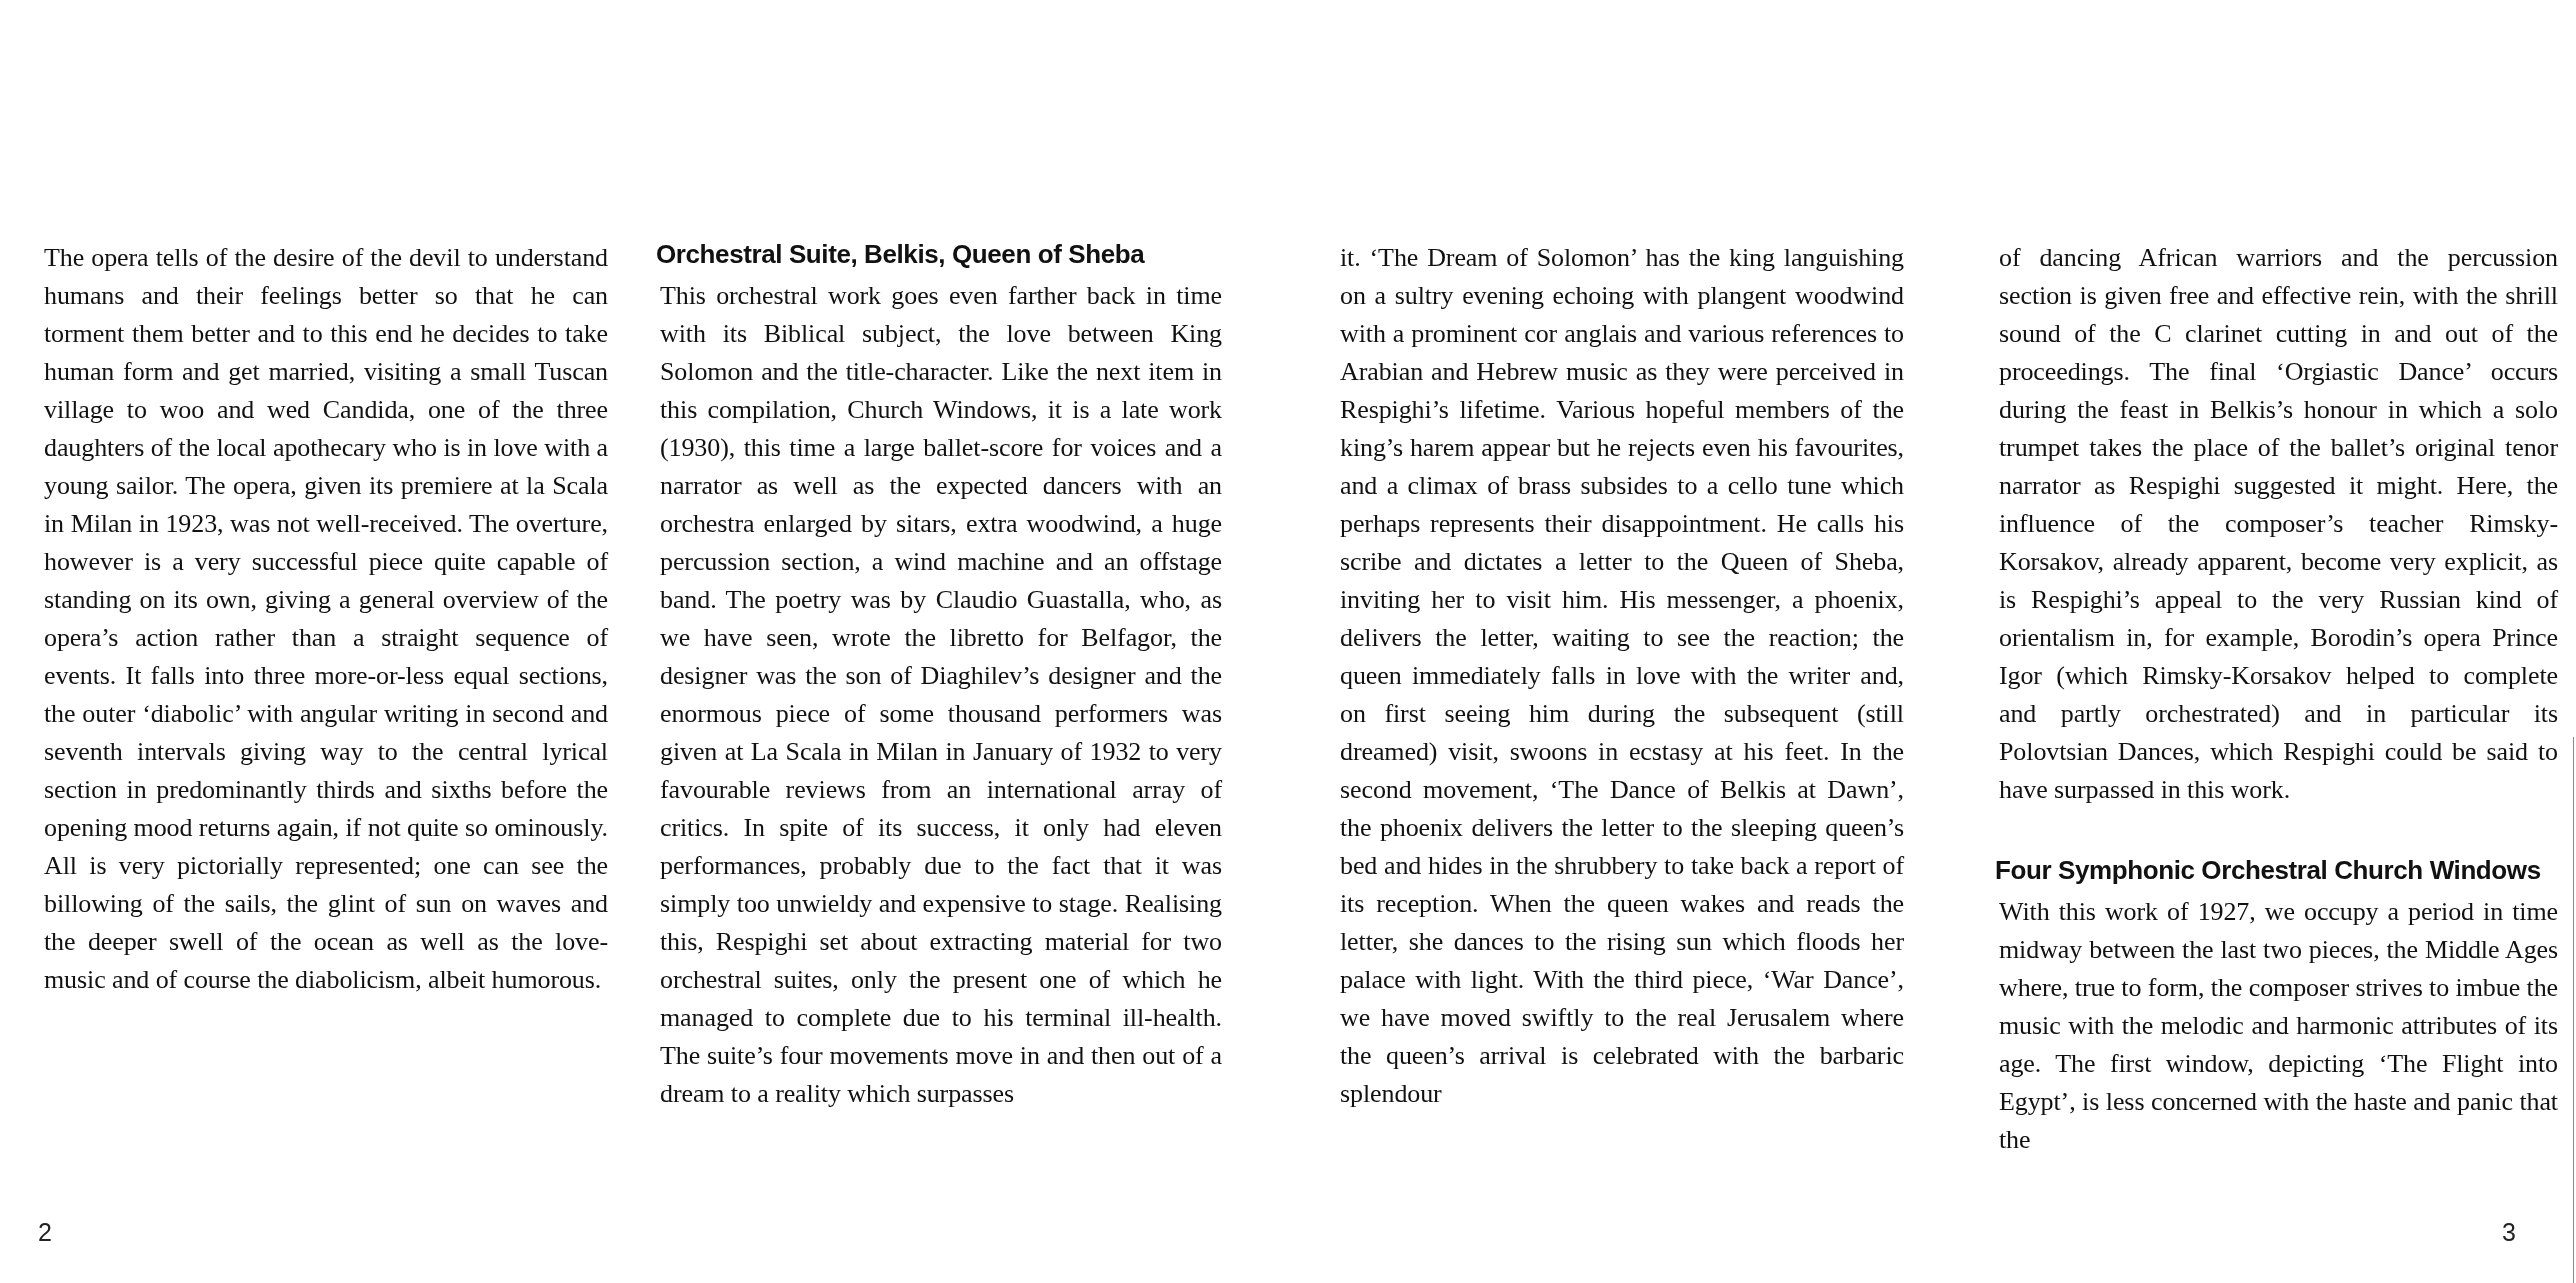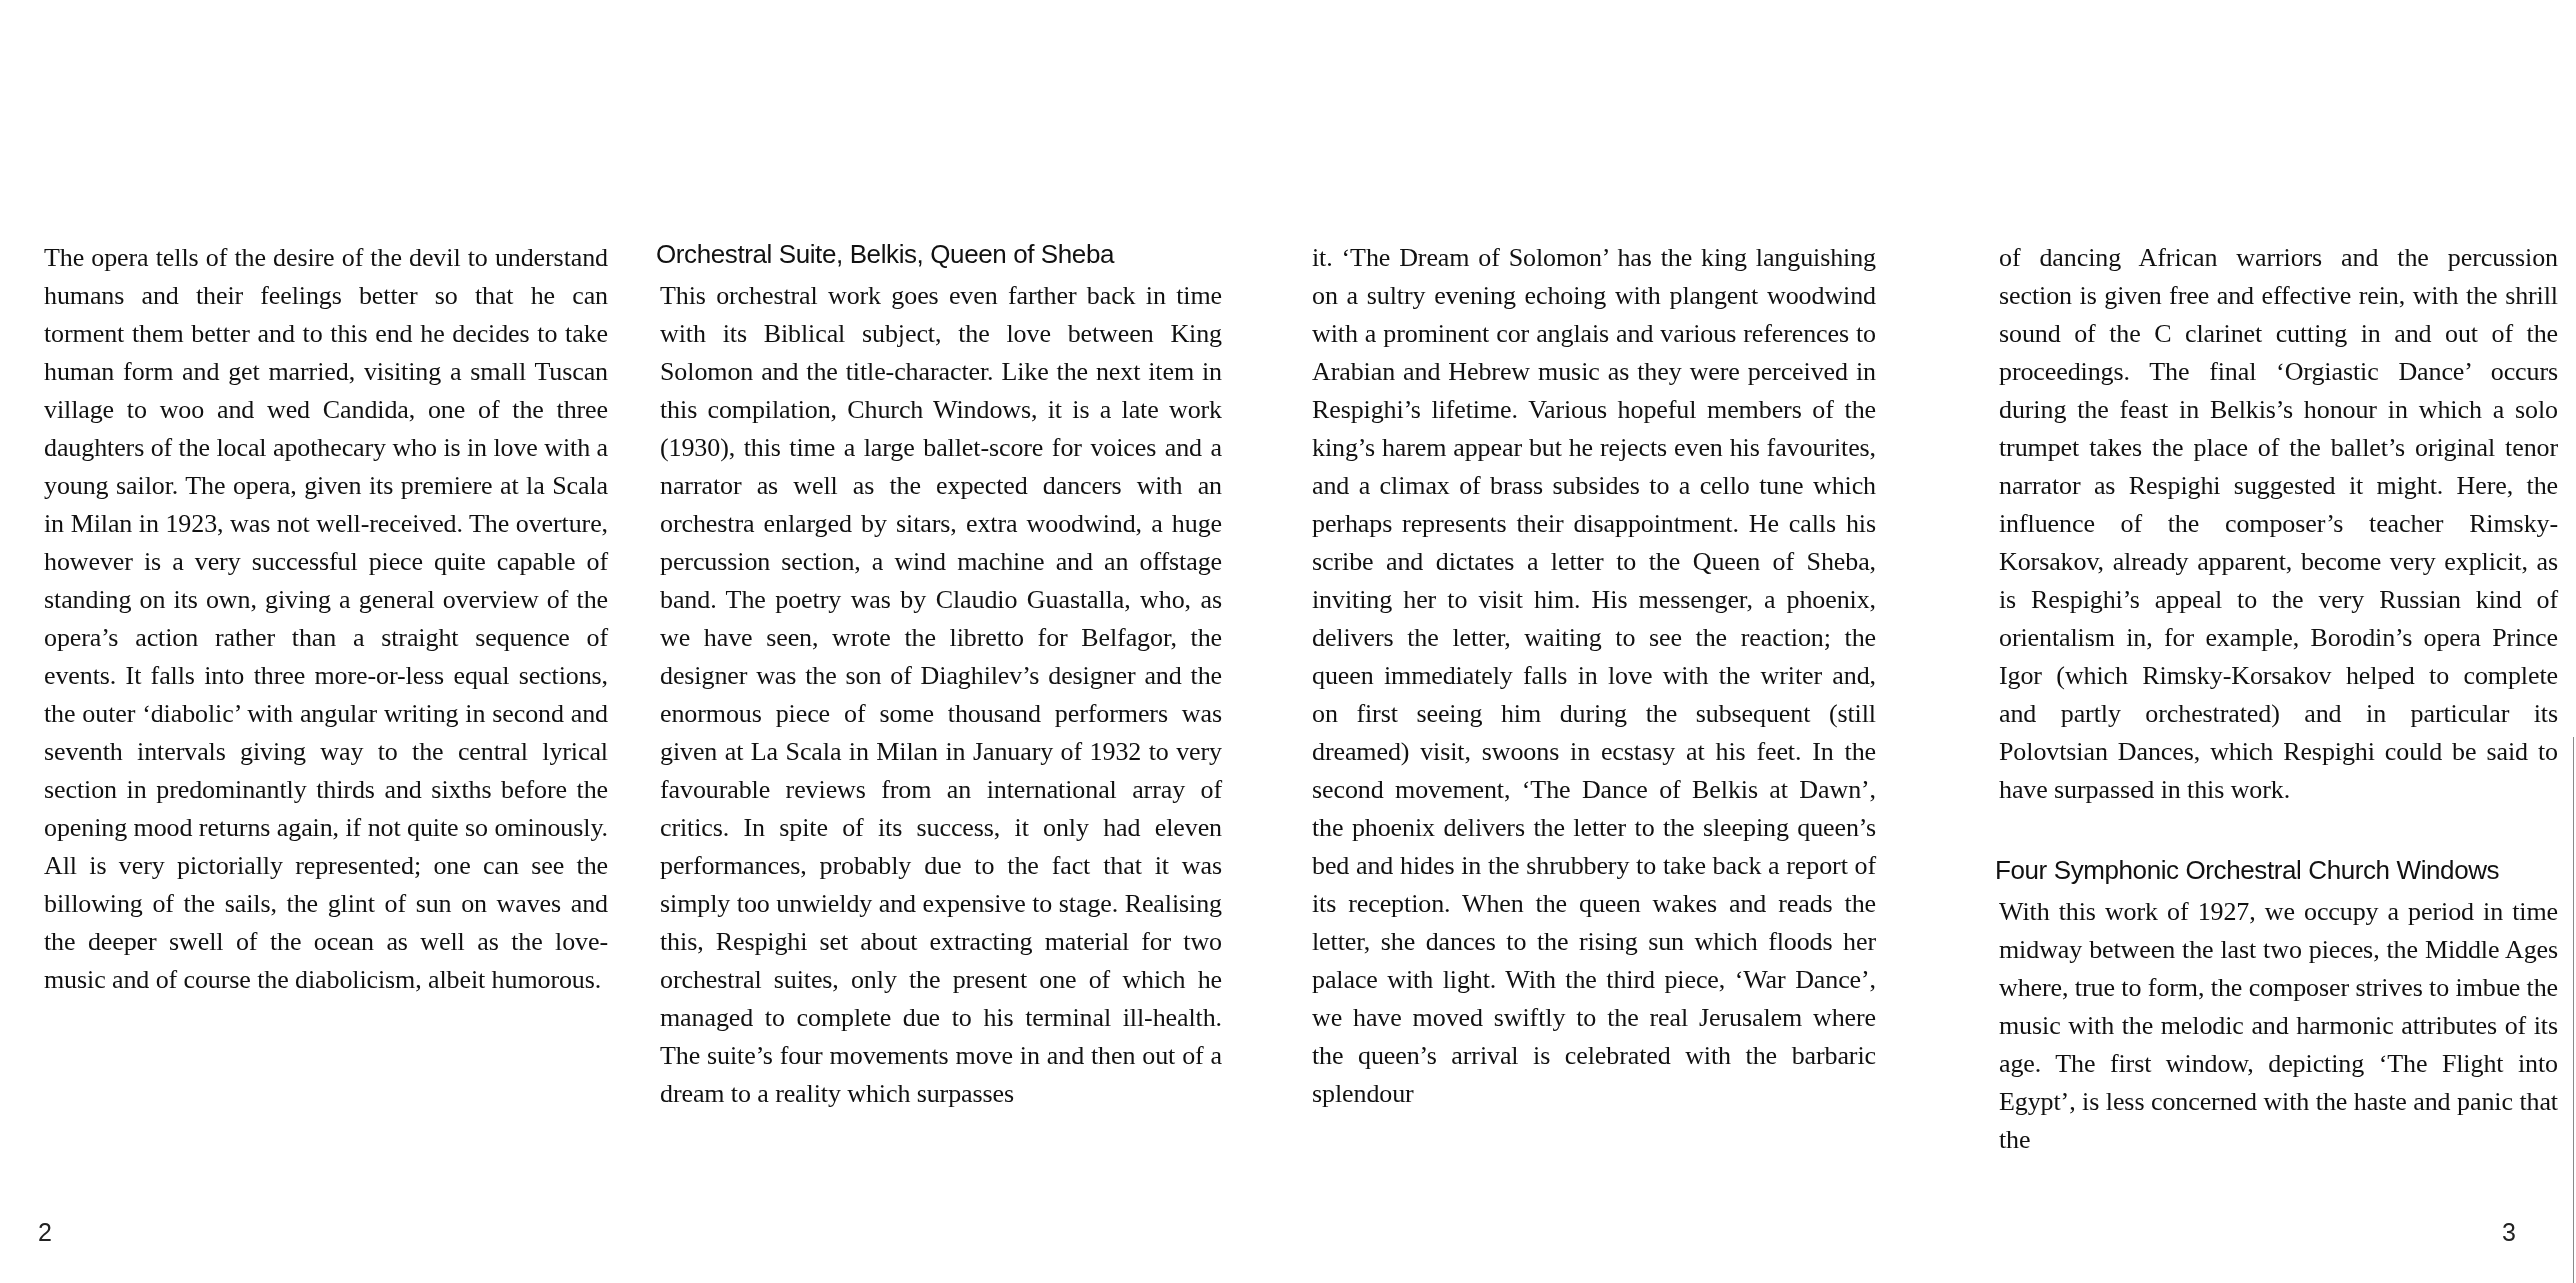--- a/index.html
+++ b/index.html
@@ -29,30 +29,30 @@
       letter-spacing: -0.1px;
     }
     .col p {
       margin: 4px;
       font-family: Liberation Serif, serif;
     }
     .col h2 {
       margin: 0;
       font-size: 26px;
       line-height: 38px;
-      font-weight: normal;
+      font-weight: bold;
       letter-spacing: -0.4px;
       text-align: left;
     }
     .col .gap {
       height: 38px;
     }
     #col1 { left: 40px;   width: 572px; }
     #col2 { left: 656px;  width: 570px; }
-    #col3 { left: 1308px; width: 572px; }
+    #col3 { left: 1336px; width: 572px; }
     #col4 { left: 1995px; width: 567px; }
 
     .page-number {
       position: absolute;
       top: 1218px;
       font-size: 25px;
       line-height: 28px;
       color: #222222;
     }
     #page-left  { left: 38px; }

